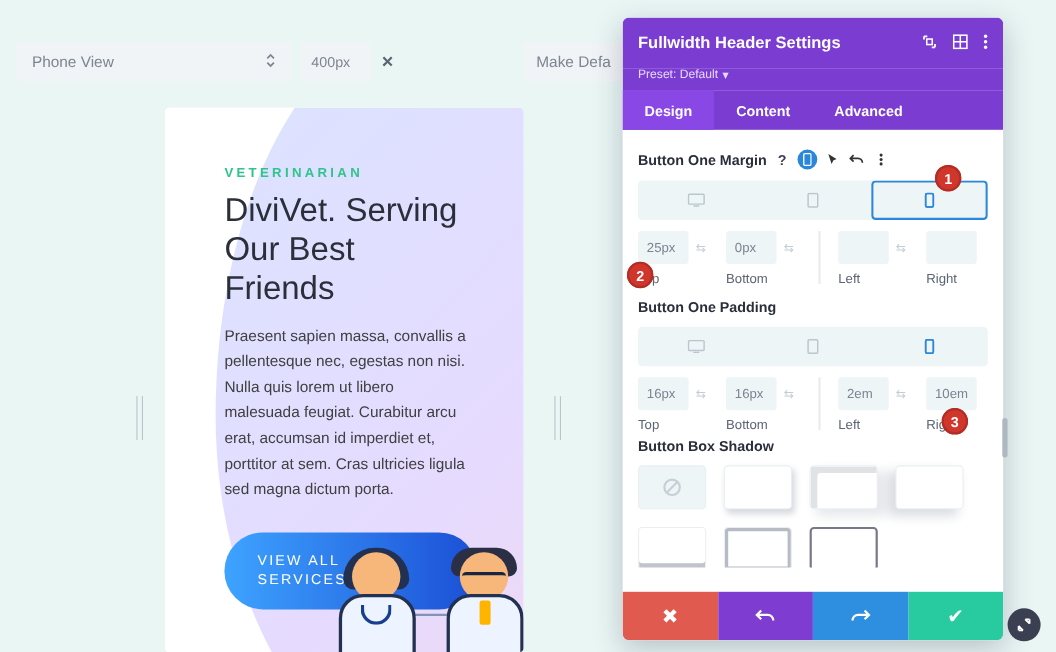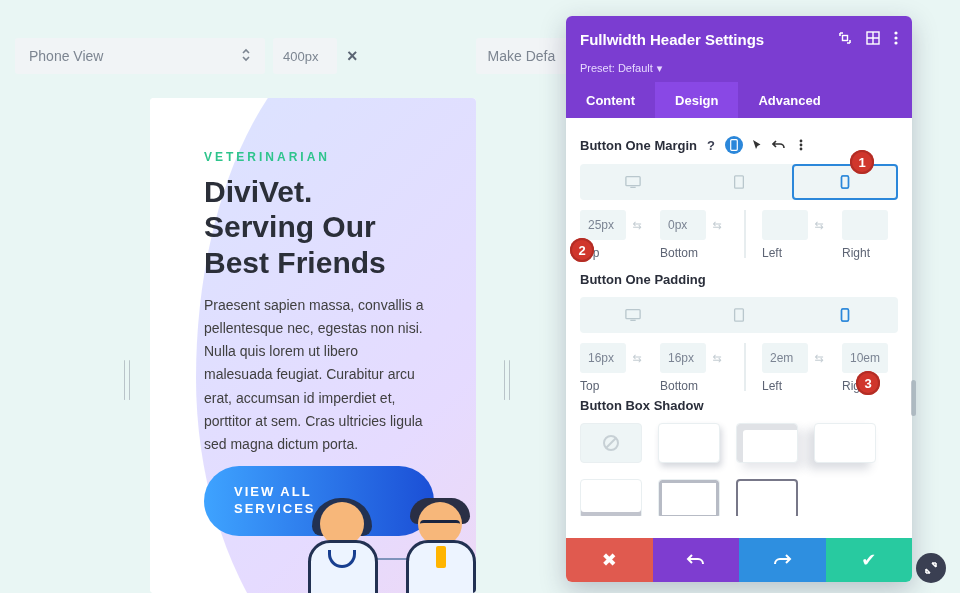--- a/index.html
+++ b/index.html
@@ -32,23 +32,23 @@
   .wbox .val{background:#f1f4f6;border-radius:3px;height:36px;width:64px;display:flex;align-items:center;padding:0 10px;color:#7c8591;font-size:13px}
   .wbox .x{color:#5b6573;font-size:18px;font-weight:600}
   .makedef{background:#f1f4f6;border-radius:3px;height:36px;width:130px;display:flex;align-items:center;padding:0 12px;color:#7c8591;font-size:14px;margin-left:110px}
 
   
   .stage{position:absolute;left:150px;top:98px;width:326px;height:495px;background:#fff;border-radius:4px;overflow:hidden;box-shadow:0 0 0 0 #fff}
   .stageInner{position:absolute;inset:-2px;background:#fff}
   .blob{position:absolute;right:-150px;top:-80px;width:430px;height:720px;border-radius:45% 55% 40% 60% / 50% 45% 55% 50%;background:linear-gradient(135deg,var(--grad1) 0%,#e4d9ff 55%, #f6d4e8 100%);opacity:.95}
   .pad{position:relative;padding:52px 48px 0 54px}
   .eyebrow{color:#2ec48c;font-size:12px;letter-spacing:3px;font-weight:700}
-  .h1{color:#2b2f39;font-size:30px;font-weight:700;line-height:1.18;margin-top:10px}
+  .h1{color:#2b2f39;font-size:30px;font-weight:400;line-height:1.18;margin-top:10px}
   .body{color:#404040;font-size:14px;line-height:1.65;margin-top:14px;max-width:285px}
-  .cta{margin-top:10px;display:inline-block;border-radius:999px;padding:18px 30px;color:#fff;font-size:13px;font-weight:700;letter-spacing:2px;line-height:1.3;background:linear-gradient(90deg,#3ea3ff 0%,#1b4fd6 100%);width:230px}
+  .cta{margin-top:28px;display:inline-block;border-radius:999px;padding:18px 30px;color:#fff;font-size:13px;font-weight:400;letter-spacing:2px;line-height:1.3;background:linear-gradient(90deg,#3ea3ff 0%,#1b4fd6 100%);width:230px}
   .ghostBtn{position:absolute;right:36px;top:460px;width:85px;height:38px;border:2px solid #6d86b0;border-radius:4px;color:#6d86b0;display:flex;align-items:center;justify-content:flex-end;padding-right:10px;font-size:14px;opacity:.85}
   .people{position:absolute;left:148px;bottom:-2px;width:190px;height:95px;display:flex;gap:8px}
   .doc{position:relative;width:90px;height:95px}
   .doc .head{position:absolute;left:22px;top:2px;width:44px;height:44px;border-radius:50%;background:#f7b77a}
   .doc .hair1{position:absolute;left:14px;top:-2px;width:60px;height:38px;border-radius:30px 30px 10px 10px;background:#223152}
   .doc .body1{position:absolute;left:10px;top:40px;width:70px;height:60px;border-radius:22px 22px 0 0;background:#edf4ff;border:3px solid #223152}
   .doc .stetho{position:absolute;left:30px;top:50px;width:28px;height:18px;border:3px solid #183e8f;border-top:none;border-radius:0 0 14px 14px}
   .docM .head{background:#f7b77a}
   .docM .hair1{background:#2a2f45;height:26px;border-radius:20px 20px 8px 8px}
   .docM .glasses{position:absolute;left:24px;top:20px;width:40px;height:12px;border-top:3px solid #1a2540;border-radius:4px}
@@ -201,25 +201,25 @@
           </svg></span>
     </div>
   </div>
   <div class="preset">
     <span class="dd">
         <span>Preset: Default</span> 
         <span>▾</span>
       </span>
   </div>
   <div class="tabs">
+    <div class="tab active">
+        <span>Design</span>
+      </div>
     <div class="tab">
         <span>Content</span>
-      </div>
-    <div class="tab active">
-        <span>Design</span>
       </div>
     <div class="tab">
         <span>Advanced</span>
       </div>
     <div class="tab sp"></div>
   </div>
 
   <div class="pbody">
 
     <div class="row-label">

